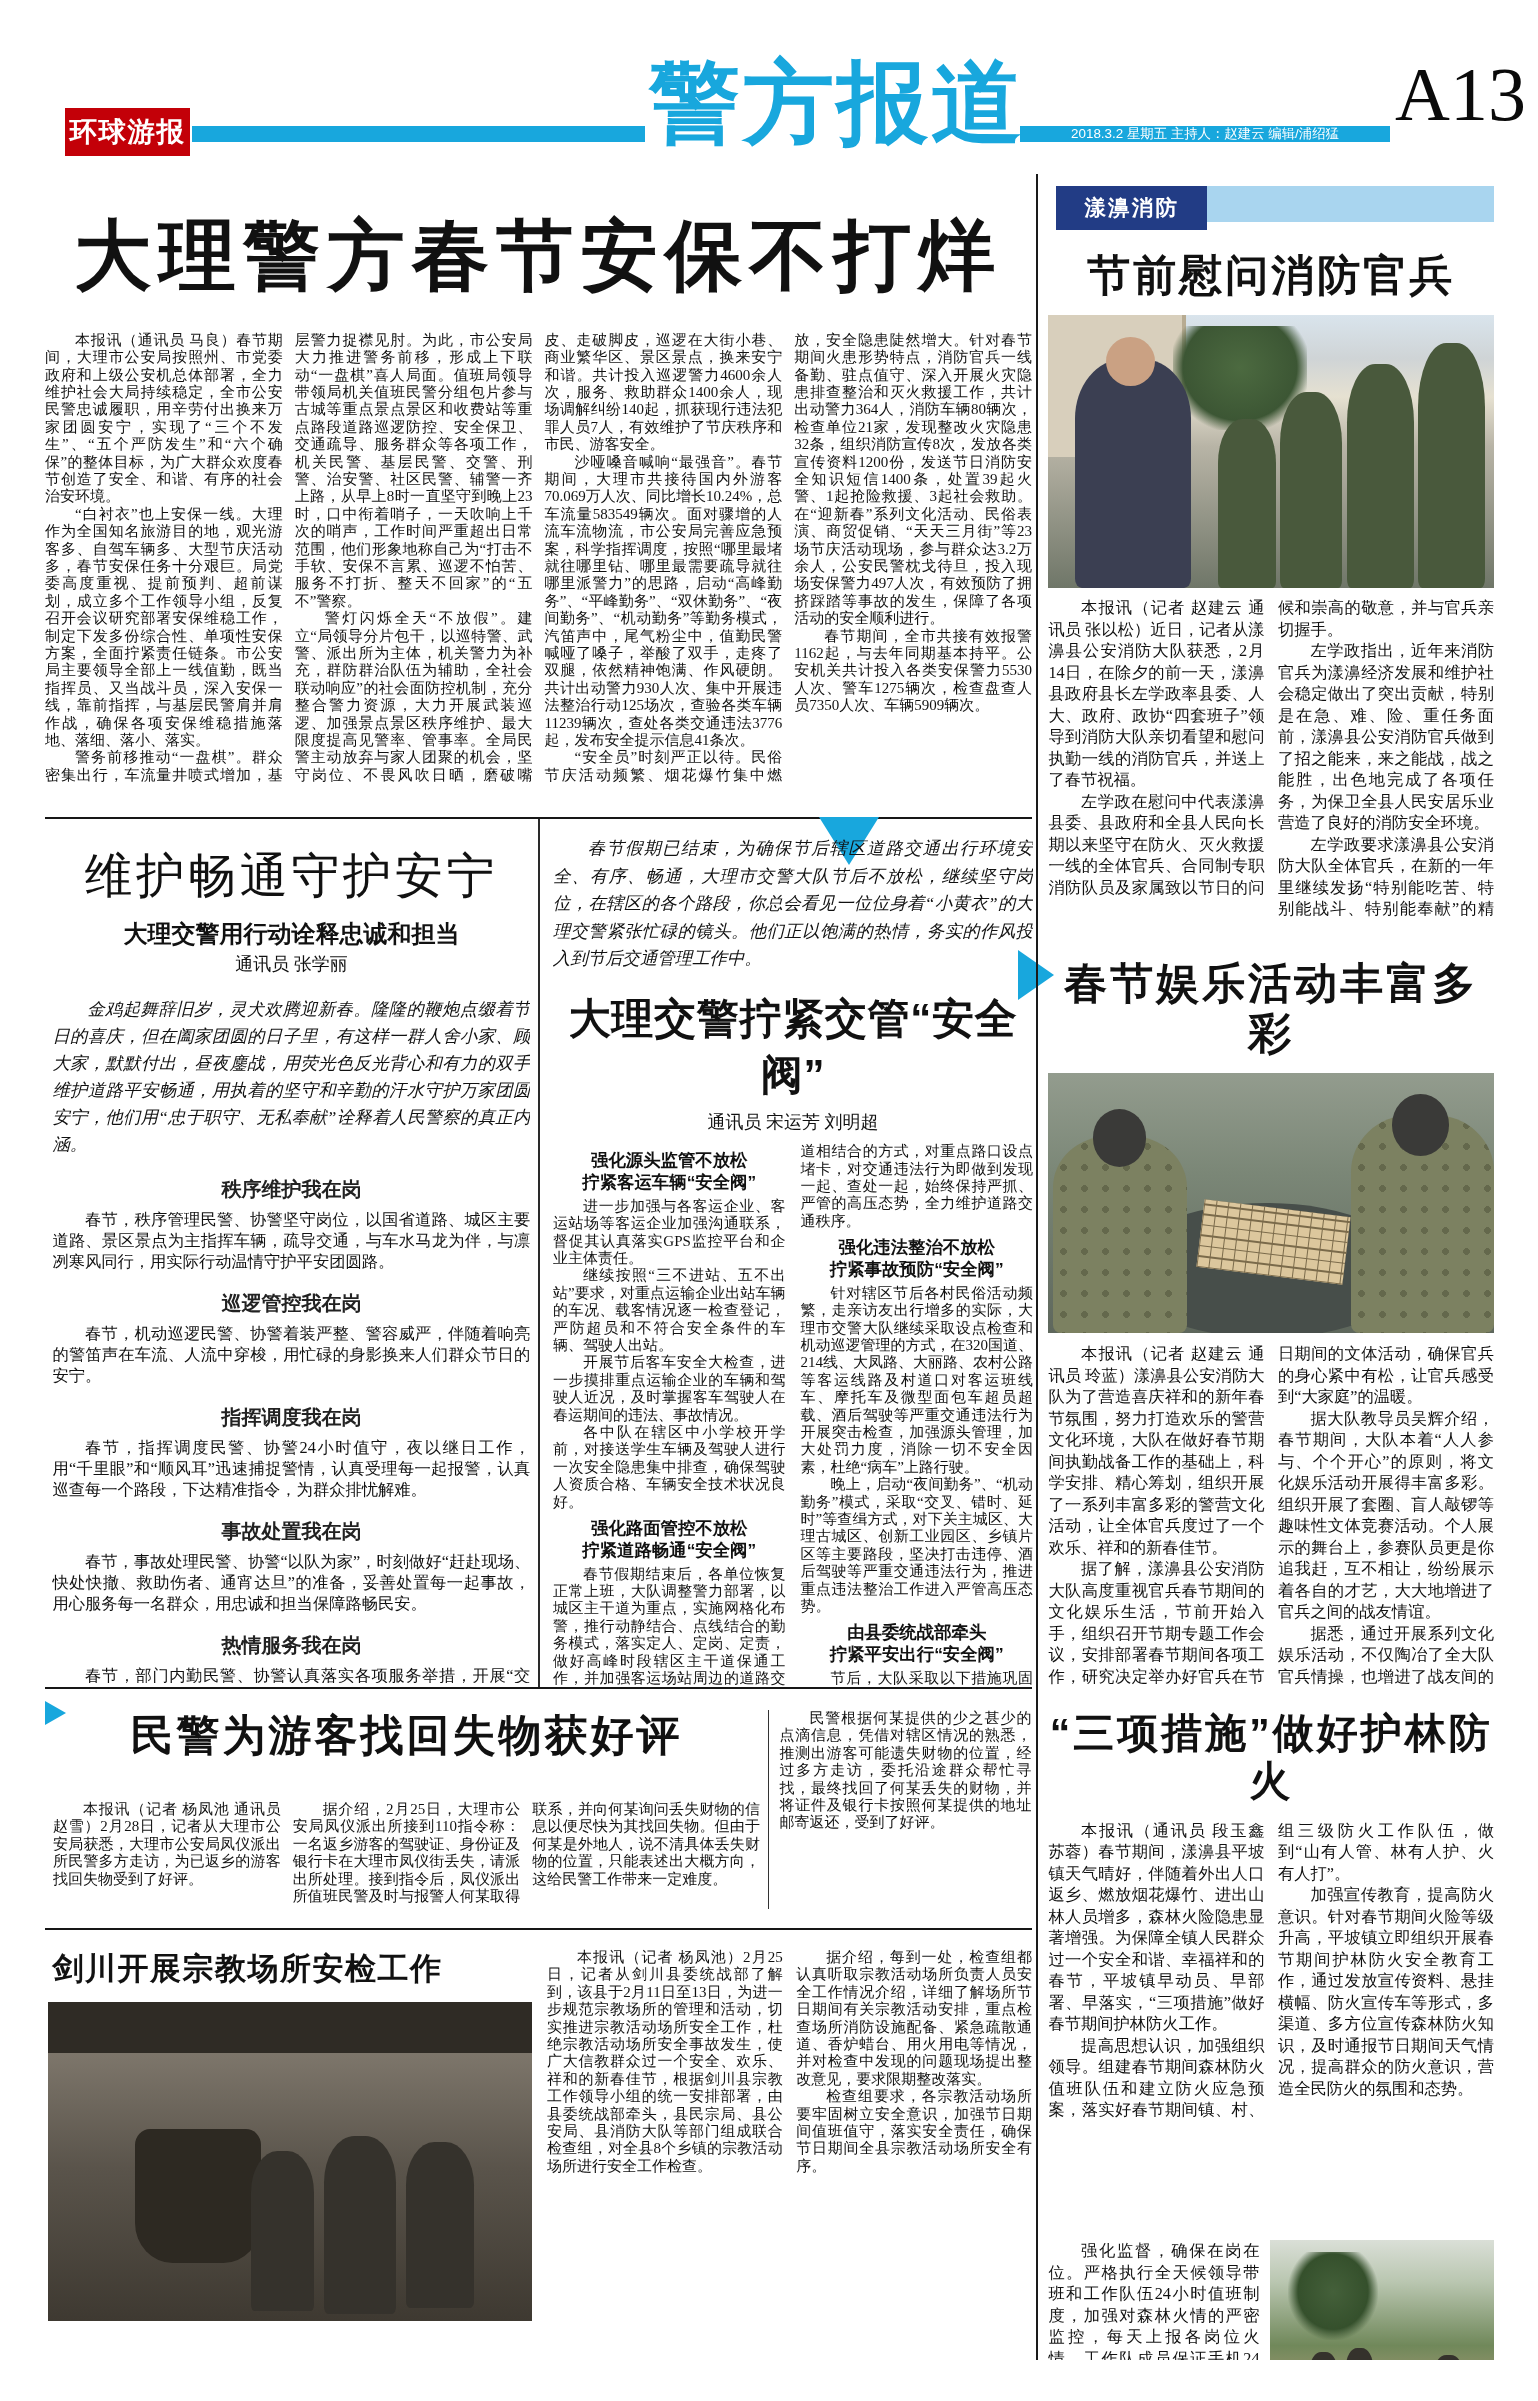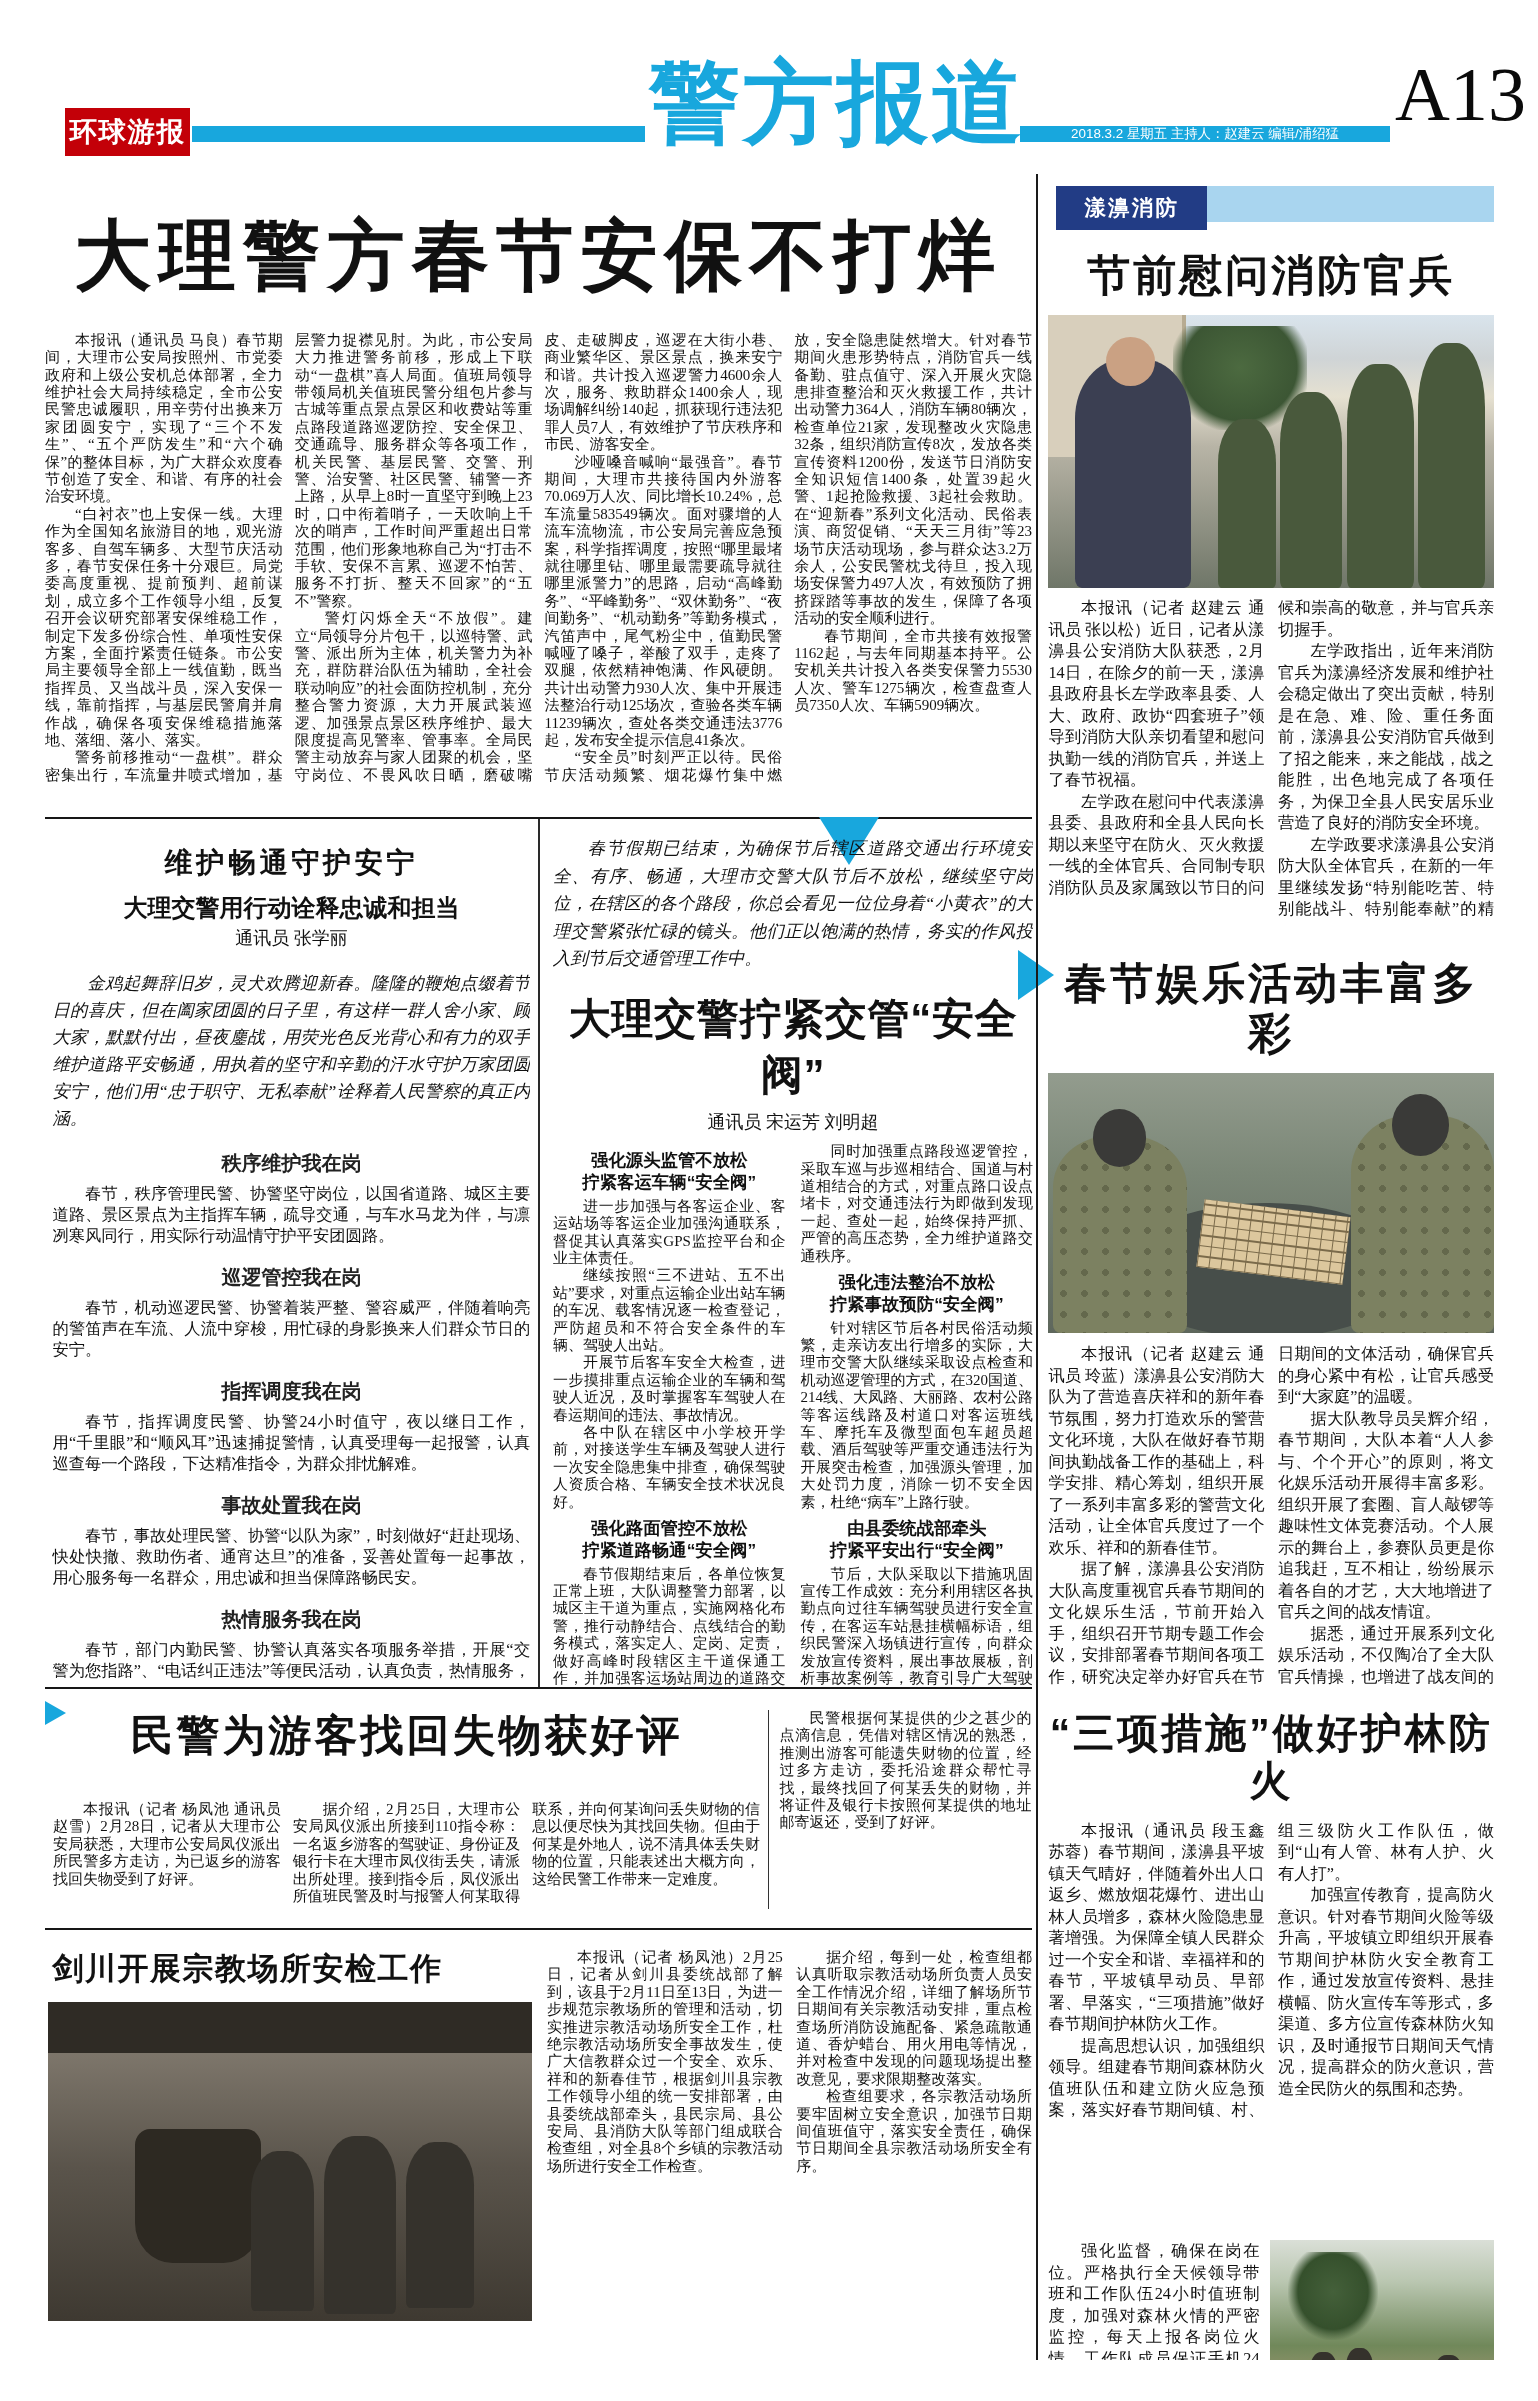--- a/index.html
+++ b/index.html
@@ -67,21 +67,21 @@
   .camo{background:radial-gradient(circle,#64684c 22%,transparent 23%) 0 0/21px 21px,#7c8161;}
   .green{background:#49593c;}
   .navy{background:#3b3f52;}
   .dark{background:#35322c;}
 
   
   .middle-band{position:absolute;left:45px;top:817px;width:987px;height:870px;border-top:2.2px solid #161616;}
   .tri-down{position:absolute;left:774px;top:-2.2px;width:0;height:0;
             border-left:30px solid transparent;border-right:30px solid transparent;border-top:48px solid #18a7dd;}
   .duty{position:absolute;left:7.4px;top:25px;width:478px;height:839px;overflow:hidden;}
-  .duty-h{font-size:28px;font-weight:bold;text-align:center;letter-spacing:3.7px;}
+  .duty-h{font-size:48px;font-weight:normal;text-align:center;letter-spacing:3.7px;}
   .duty-sub{font-size:24px;font-weight:bold;text-align:center;margin-top:10.4px;}
   .byline{text-align:center;font-size:18px;margin-top:2px;text-indent:0;}
   .duty-intro{font-style:italic;font-size:17.4px;line-height:27px;margin:19.3px 0 4.5px 0;}
   .duty-head{font-size:20px;font-weight:bold;text-align:center;margin:18px 0 6px 0;color:#222;}
   .duty-p{font-size:16.3px;line-height:21px;}
   .vrule{position:absolute;left:493px;top:0;width:1.5px;height:870px;background:#2a2a2a;}
   .valve{position:absolute;left:508px;top:16.3px;width:480px;height:851px;overflow:hidden;}
   .valve-intro{font-style:italic;font-size:17.4px;line-height:27.5px;}
   .valve-h{font-size:42px;font-weight:bold;text-align:center;margin:18px 0 7.4px 0;letter-spacing:0.7px;}
   .valve-body{column-count:2;column-gap:15px;height:625px;overflow:hidden;font-size:15px;line-height:17.4px;margin-top:9px;}
@@ -170,20 +170,21 @@
           <span>强化路面管控不放松</span>
           <span>拧紧道路畅通“安全阀”</span>
         </h5>
         <p>春节假期结束后，各单位恢复正常上班，大队调整警力部署，以城区主干道为重点，实施网格化布警，推行动静结合、点线结合的勤务模式，落实定人、定岗、定责，做好高峰时段辖区主干道保通工作，并加强客运场站周边的道路交通秩序管理维护，确保站前秩序井然，通行有序。</p>
         <p>同时加强重点路段巡逻管控，采取车巡与步巡相结合、国道与村道相结合的方式，对重点路口设点堵卡，对交通违法行为即做到发现一起、查处一起，始终保持严抓、严管的高压态势，全力维护道路交通秩序。</p>
         <h5 class="valve-head">
           <span>强化违法整治不放松</span>
           <span>拧紧事故预防“安全阀”</span>
         </h5>
         <p>针对辖区节后各村民俗活动频繁，走亲访友出行增多的实际，大理市交警大队继续采取设点检查和机动巡逻管理的方式，在320国道、214线、大凤路、大丽路、农村公路等客运线路及村道口对客运班线车、摩托车及微型面包车超员超载、酒后驾驶等严重交通违法行为开展突击检查，加强源头管理，加大处罚力度，消除一切不安全因素，杜绝“病车”上路行驶。</p>
+        <p>晚上，启动“夜间勤务”、“机动勤务”模式，采取“交叉、错时、延时”等查缉方式，对下关主城区、大理古城区、创新工业园区、乡镇片区等主要路段，坚决打击违停、酒后驾驶等严重交通违法行为，推进重点违法整治工作进入严管高压态势。</p>
         <h5 class="valve-head">
           <span>由县委统战部牵头</span>
           <span>拧紧平安出行“安全阀”</span>
         </h5>
         <p>节后，大队采取以下措施巩固宣传工作成效：充分利用辖区各执勤点向过往车辆驾驶员进行安全宣传，在客运车站悬挂横幅标语，组织民警深入场镇进行宣传，向群众发放宣传资料，展出事故展板，剖析事故案例等，教育引导广大驾驶员增强交通安全意识，自觉抵制交通违法行为。</p>
 
       </div>
     </div>
   </div>
 

